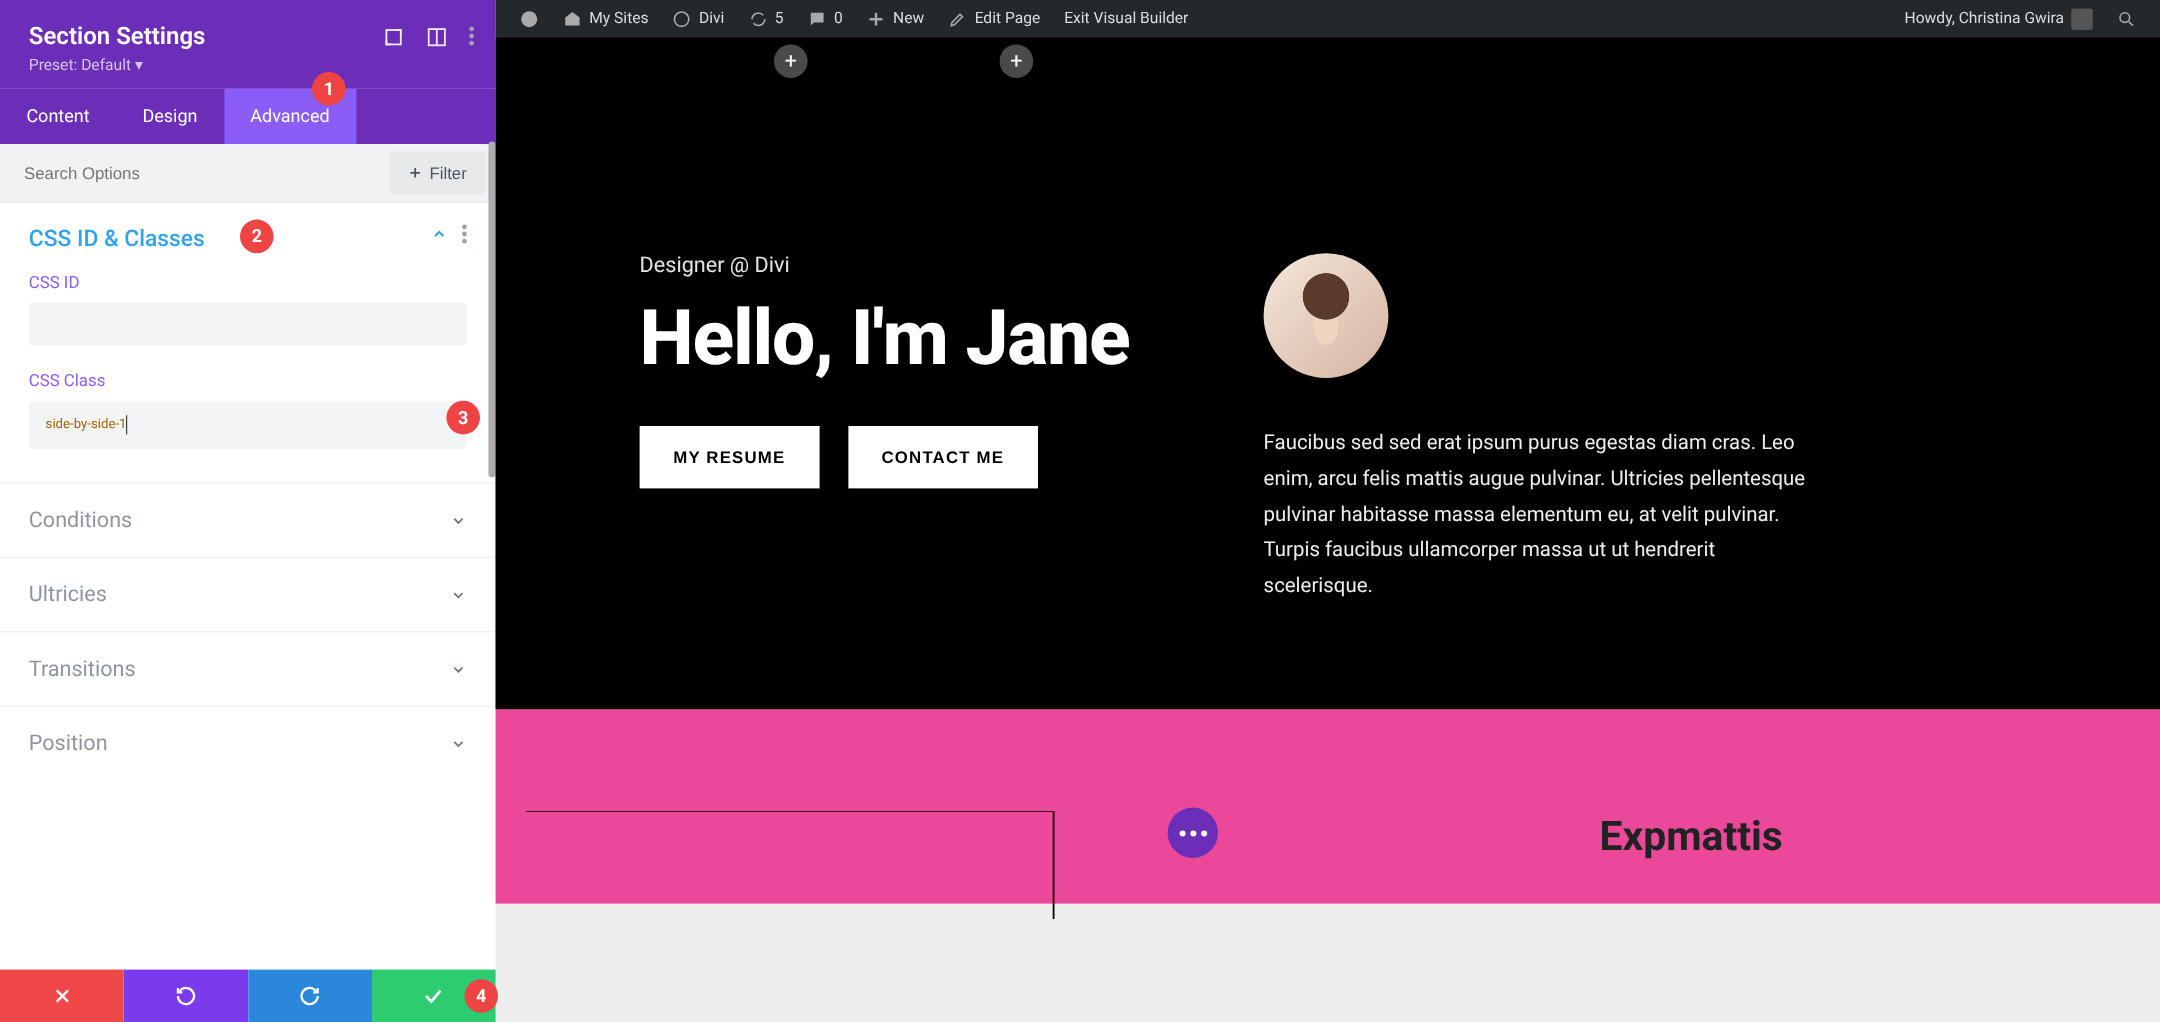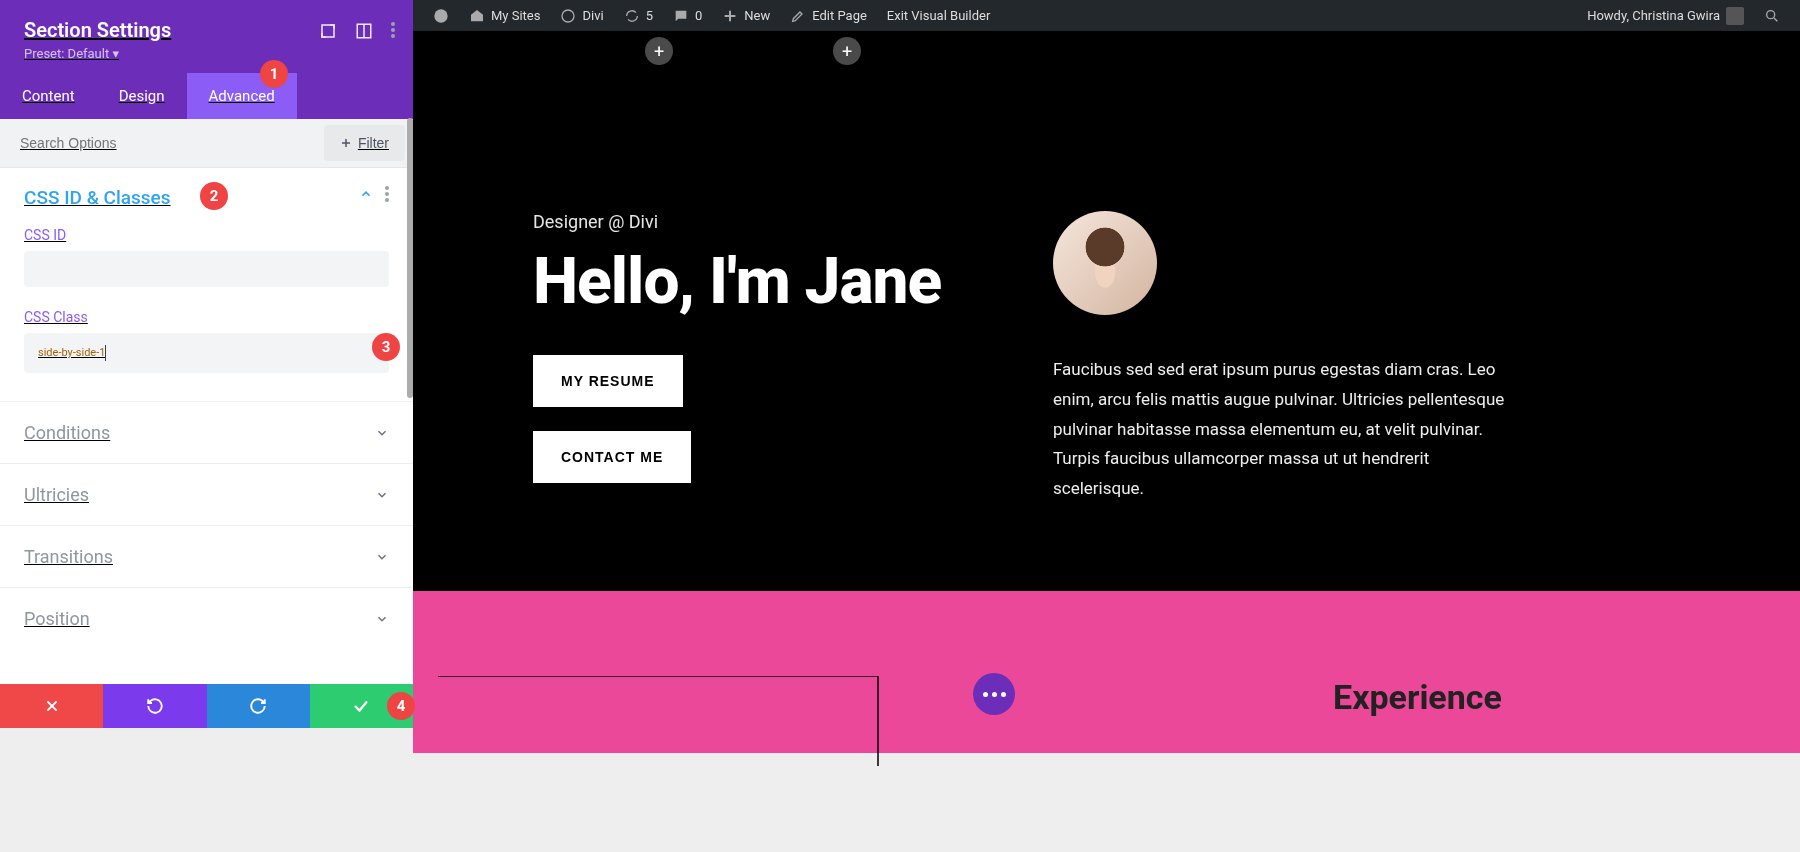--- a/index.html
+++ b/index.html
@@ -1,19 +1,19 @@
 <!DOCTYPE html>
 <html><head>
 <meta charset="utf-8">
 <style>
 * { margin: 0; padding: 0; box-sizing: border-box; }
 body { font-family: -apple-system, BlinkMacSystemFont, "Segoe UI", Roboto, sans-serif; width: 1800px; height: 852px; overflow: hidden; background: #eee; }
 
 
-.sidebar { position: absolute; left: 0; top: 0; width: 413px; height: 728px; background: #fff; display: flex; flex-direction: column; text-decoration: underline; }
+.sidebar { position: absolute; left: 0; top: 0; width: 413px; height: 852px; background: #fff; display: flex; flex-direction: column; }
 .sidebar-header { background: #6c2eb9; padding: 18px 24px 12px; color: #fff; position: relative; }
 .sidebar-title { font-size: 20px; font-weight: 600; }
 .sidebar-preset { font-size: 13px; color: #d6c3ef; margin-top: 4px; }
 .sidebar-header-icons { position: absolute; right: 18px; top: 22px; display: flex; gap: 18px; }
 .hdr-icon { width: 18px; height: 18px; cursor: pointer; opacity: .9; }
 .tabs { display: flex; background: #6c2eb9; }
 .tab { flex: 0 0 auto; padding: 14px 22px 14px; color: #fff; font-size: 15px; cursor: pointer; }
 .tab.active { background: #8b5cf6; }
 .tab-advanced { position: relative; }
 .search-row { display: flex; align-items: center; background: #f1f2f4; border-bottom: 1px solid #e5e7eb; }
@@ -52,21 +52,21 @@
 .ab-icon { width: 16px; height: 16px; }
 .avatar-sm { width: 18px; height: 18px; background: #555; border-radius: 2px; display: inline-block; }
 .hero { background: #000; position: relative; padding: 30px 60px 60px 120px; color: #fff; min-height: 560px; }
 .add-circle { width: 28px; height: 28px; background: #4a4a4a; border-radius: 50%; display: flex; align-items: center; justify-content: center; color: #fff; font-size: 18px; position: absolute; cursor: pointer; }
 .add-1 { left: 232px; top: 6px; }
 .add-2 { left: 420px; top: 6px; }
 .hero-content { display: flex; gap: 100px; padding-top: 150px; }
 .hero-left { flex: 0 0 420px; }
 .subtitle { font-size: 18px; color: #e5e5e5; margin-bottom: 16px; }
 .hero-title { font-size: 64px; font-weight: 800; line-height: 1.05; letter-spacing: -1px; }
-.hero-buttons { margin-top: 40px; display: flex; flex-direction: column; gap: 24px; }
+.hero-buttons { margin-top: 40px; display: flex; flex-direction: row; gap: 24px; }
 .hero-btn { background: #fff; color: #000; border: none; padding: 18px 28px; font-size: 14px; font-weight: 700; letter-spacing: 1px; width: fit-content; cursor: pointer; }
 .hero-right { flex: 1; display: flex; flex-direction: column; }
 .avatar-lg { width: 104px; height: 104px; border-radius: 50%; background: linear-gradient(135deg,#f5e6dc,#d4b5a0); position: relative; overflow: hidden; margin-bottom: 40px; }
 .avatar-lg::after { content: ""; position: absolute; left: 22px; top: 12px; width: 60px; height: 80px; background: radial-gradient(circle at 50% 30%, #5a3a28 0 30%, transparent 31%), radial-gradient(ellipse at 50% 60%, #f0d4c0 0 24%, transparent 25%); border-radius: 50% 50% 40% 40%; }
 .hero-desc { font-size: 17px; line-height: 1.75; color: #eee; max-width: 460px; }
 .experience { position: relative; padding: 60px 60px 0 180px; }
 .exp-title { font-size: 34px; font-weight: 700; color: #222; position: absolute; left: 920px; top: 86px; }
 .exp-line { position: absolute; left: 25px; top: 85px; width: 840px; height: 90px; }
 .fab { position: absolute; width: 42px; height: 42px; background: #6c2eb9; border-radius: 50%; display: flex; align-items: center; justify-content: center; color: #fff; font-size: 20px; cursor: pointer; z-index: 10; }
 .fab span { width: 5px; height: 5px; background: #fff; border-radius: 50%; margin: 0 2px; }
@@ -275,20 +275,20 @@
         <div class="avatar-lg"></div>
         <div class="hero-desc">Faucibus sed sed erat ipsum purus egestas diam cras. Leo enim, arcu felis mattis augue pulvinar. Ultricies pellentesque pulvinar habitasse massa elementum eu, at velit pulvinar. Turpis faucibus ullamcorper massa ut ut hendrerit scelerisque.</div>
       </div>
     </div>
   </div>
 
   <div class="experience">
     <svg class="exp-line" viewBox="0 0 840 90" fill="none" stroke="#000" stroke-width="1.5">
       <path d="M0 0 L440 0 L440 90"></path>
     </svg>
-    <div class="exp-title">Exp<span style="position:relative;z-index:2">erience</span></div>
+    <div class="exp-title">Exp<span style="position:relative;z-index:2">mattis</span></div>
     <div class="fab" style="left:560px; top:82px;">
         <span></span>
         <span></span>
         <span></span>
       </div>
   </div>
 </div>
 
 </body></html>

